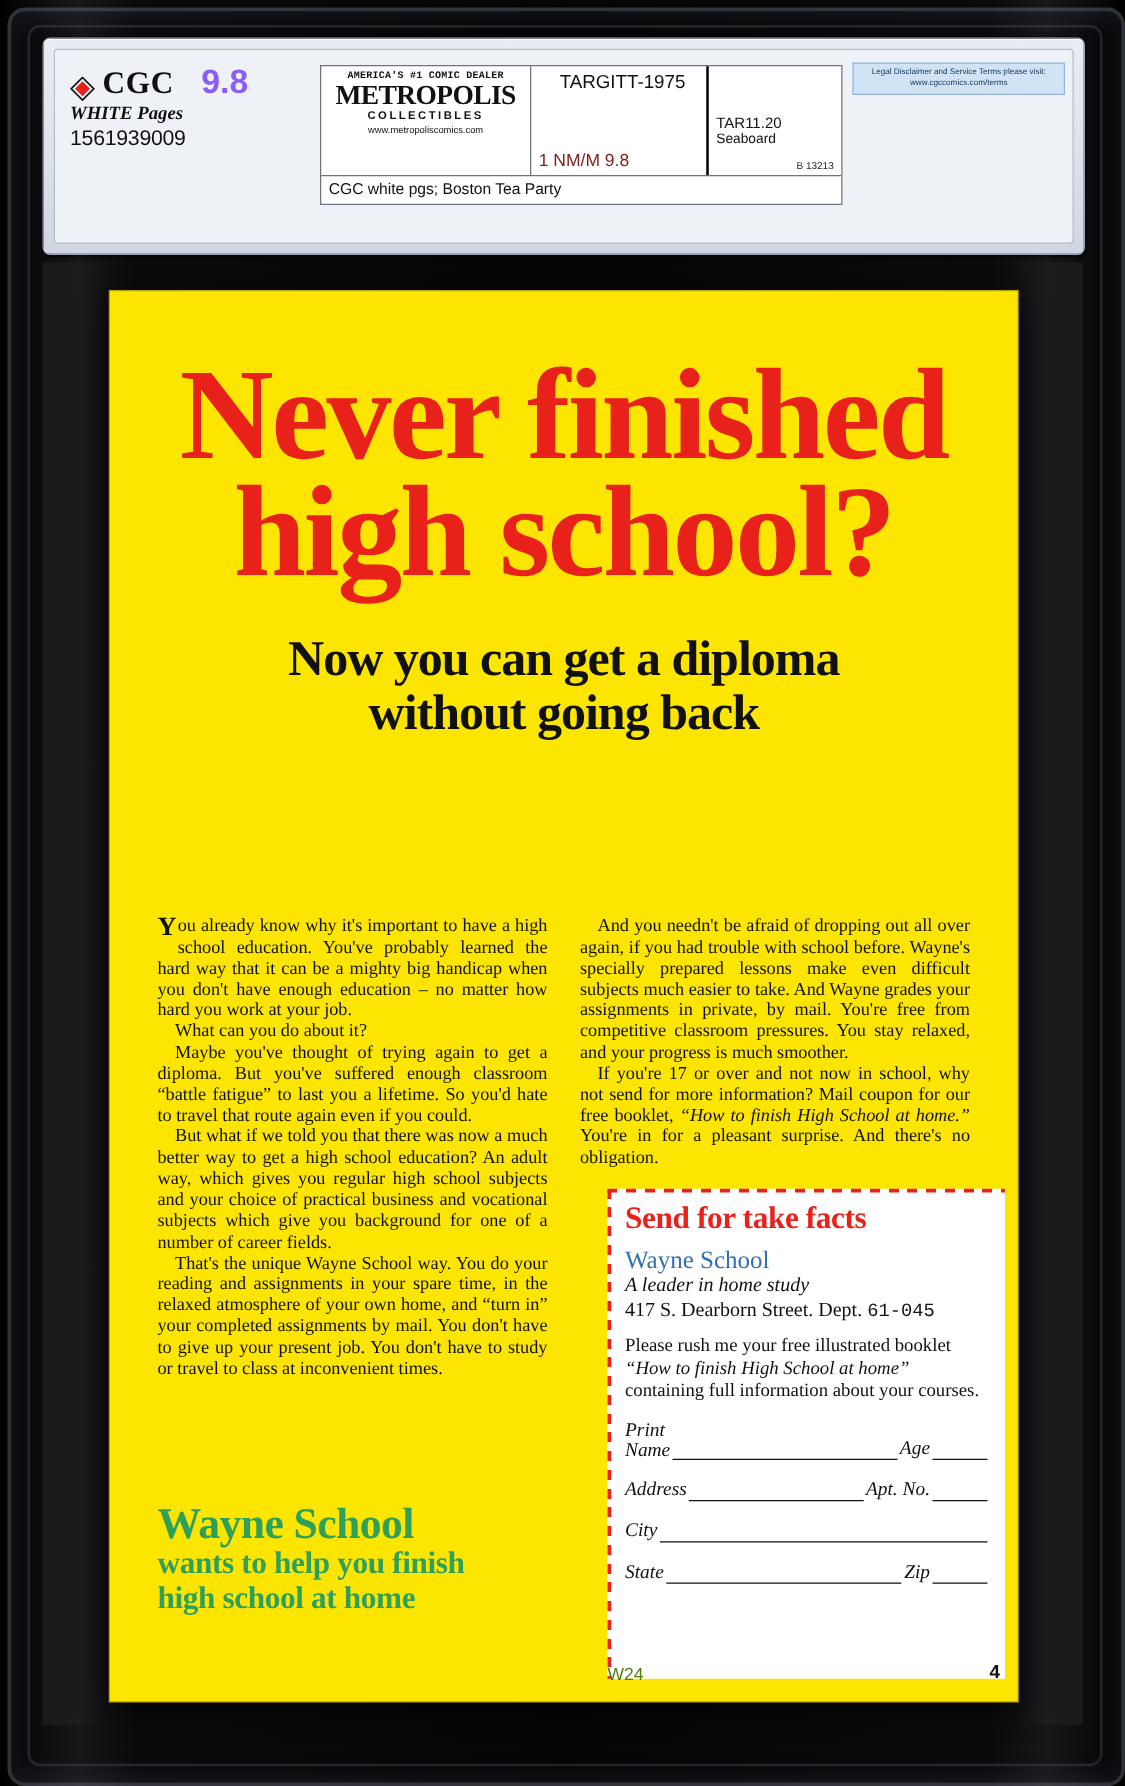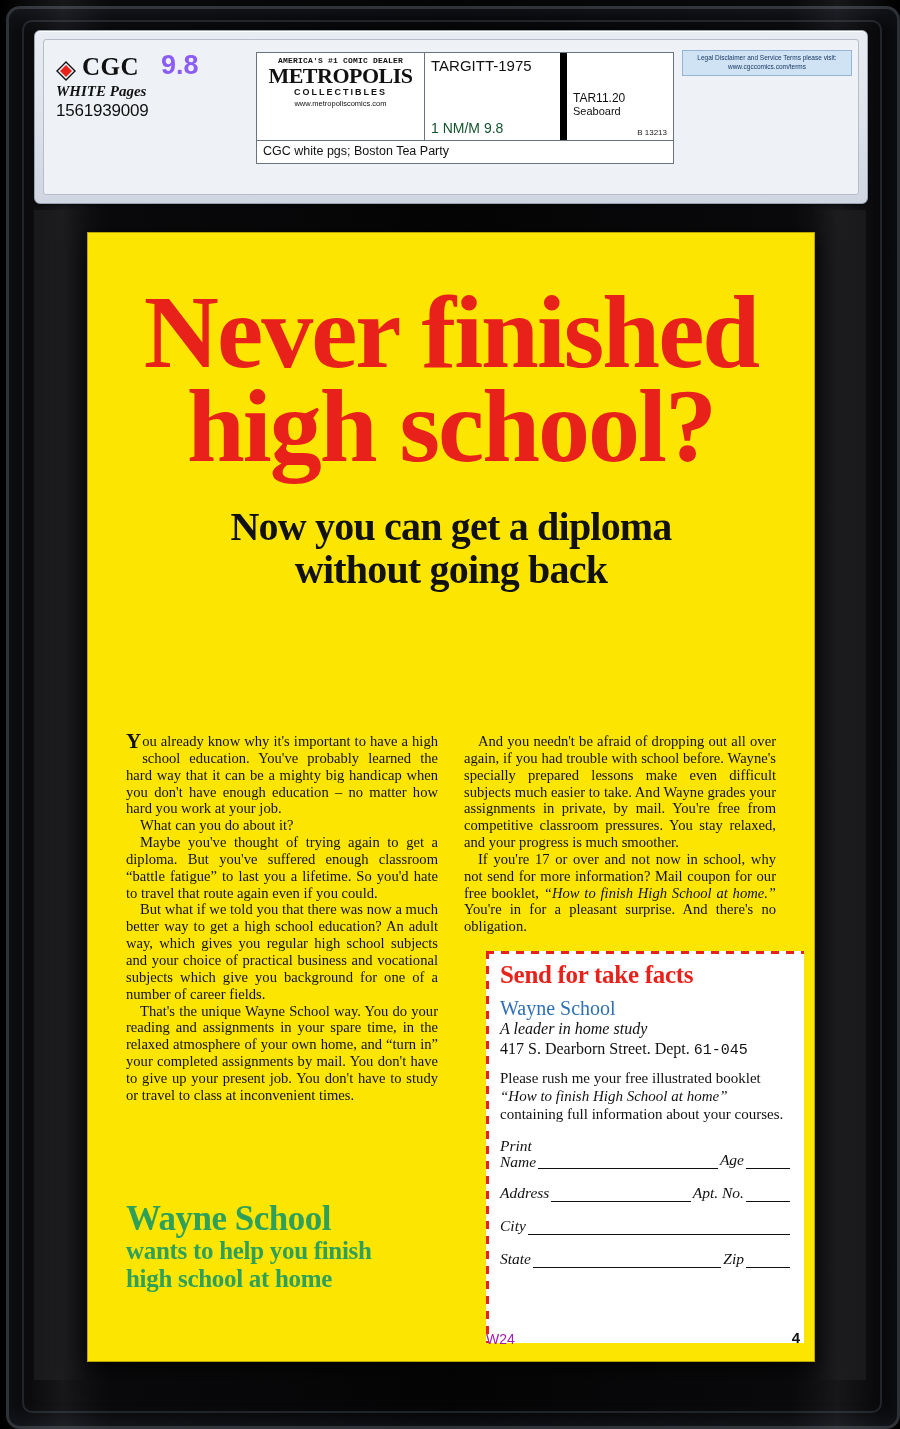--- a/index.html
+++ b/index.html
@@ -151,36 +151,37 @@
     line-height: 1.2;
   }
   .dealer-url {
     font-family: "Liberation Sans", sans-serif;
     font-size: 7.5px;
     color: #111;
     margin-top: 1px;
   }
   #cl-mid {
     flex: 1;
-    border-right: 7px solid #000000;
+    border-right: 2px solid #000000;
     padding: 4px 0 0 6px;
     box-sizing: border-box;
     position: relative;
+    text-align: center;
   }
   .cl-title {
     font-family: "Liberation Sans", sans-serif;
     font-size: 15px;
     color: #111;
   }
   .cl-grade-line {
     position: absolute;
     left: 6px; bottom: 4px;
     font-family: "Liberation Sans", sans-serif;
     font-size: 14px;
-    color: #14532d;
+    color: #7f1d1d;
   }
   #cl-right {
     width: 106px;
     padding: 4px 4px 0 6px;
     box-sizing: border-box;
     position: relative;
     margin-top: 34px;
   }
   .cl-code {
     font-family: "Liberation Sans", sans-serif;
@@ -377,21 +378,21 @@
     margin: 0 2px;
   }
   .rule.short { flex: 0 0 44px; }
   .two-line-label { line-height: 1.0; }
 
   #w24 {
     position: absolute;
     left: 398px; top: 1098px;
     font-family: "Liberation Sans", sans-serif;
     font-size: 14px;
-    color: #a21caf;
+    color: #4d7c0f;
   }
   #pagenum {
     position: absolute;
     right: 14px; top: 1096px;
     font-family: "Liberation Sans", sans-serif;
     font-weight: bold;
     font-size: 15px;
     color: #111;
   }
 

